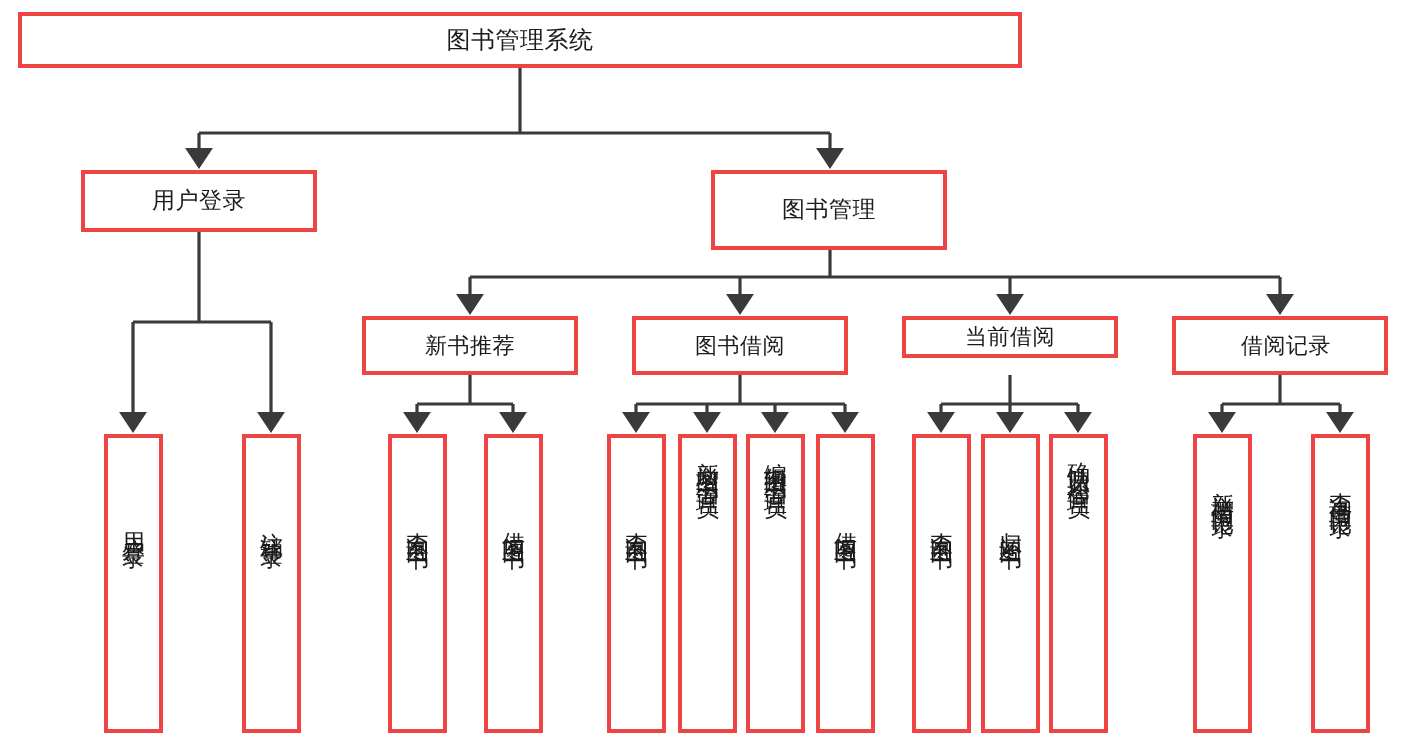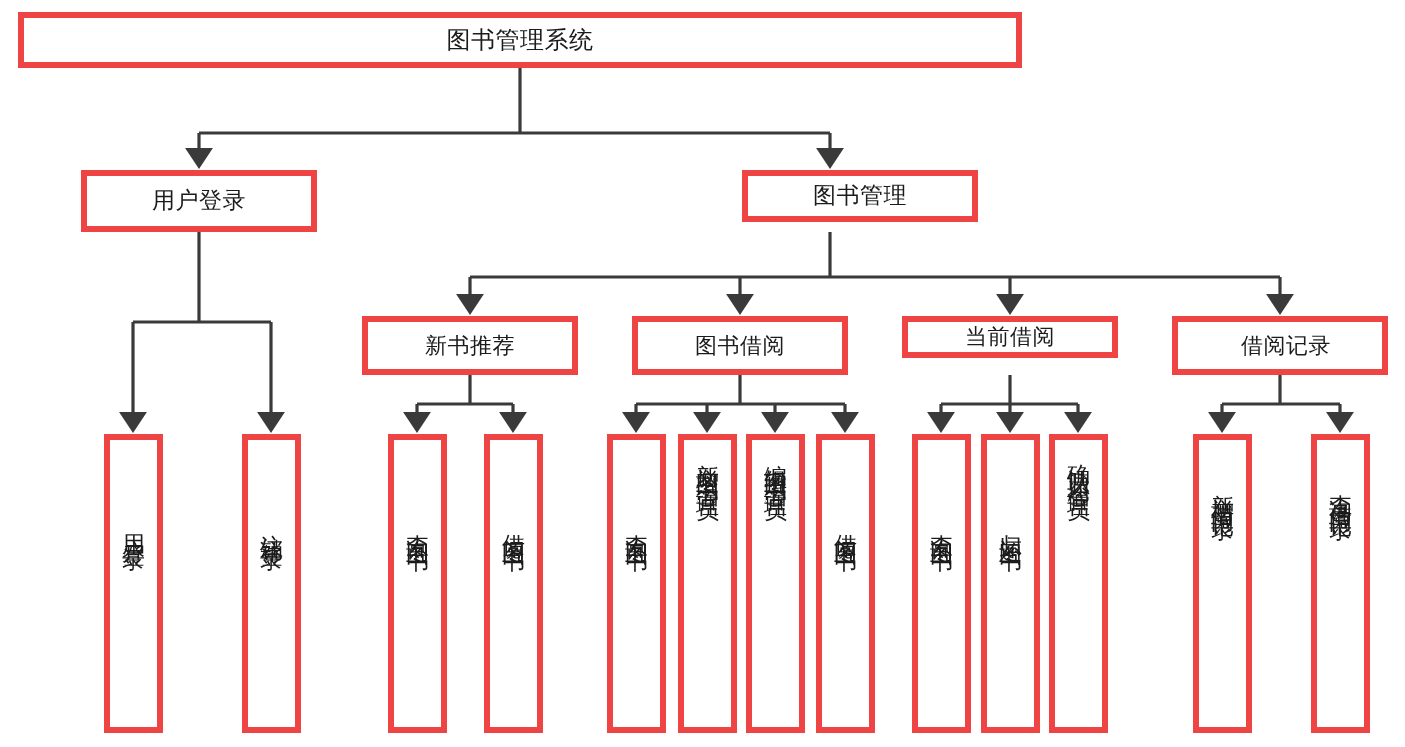--- a/index.html
+++ b/index.html
@@ -23,21 +23,21 @@
     left: 0;
     top: 0;
     width: 1405px;
     height: 747px;
     pointer-events: none;
   }
   .node {
     position: absolute;
     box-sizing: border-box;
     background: #ffffff;
-    border: 6px solid #ef4444;
+    border: 4px solid #ef4444;
     display: flex;
     align-items: center;
     justify-content: center;
     z-index: 2;
   }
   .node .lbl {
     color: #1b1b1b;
     text-align: center;
     line-height: 1.18;
     letter-spacing: 0.5px;
@@ -128,21 +128,21 @@
     </g>
   </svg>
 
   <div class="node root" style="left:18px; top:12px; width:1004px; height:56px;">
     <span class="lbl">图书管理系统</span>
   </div>
 
   <div class="node lvl2" style="left:81px; top:170px; width:236px; height:62px;">
     <span class="lbl">用户登录</span>
   </div>
-  <div class="node lvl2" style="left:742px; top:170px; width:236px; height:52px;">
+  <div class="node lvl2" style="left:711px; top:170px; width:236px; height:80px;">
     <span class="lbl">图书管理</span>
   </div>
 
   <div class="node lvl3" style="left:632px; top:316px; width:216px; height:59px;">
     <span class="lbl">图书借阅</span>
   </div>
   <div class="node lvl3" style="left:362px; top:316px; width:216px; height:59px;">
     <span class="lbl">新书推荐</span>
   </div>
   <div class="node lvl3" style="left:902px; top:316px; width:216px; height:42px;">

